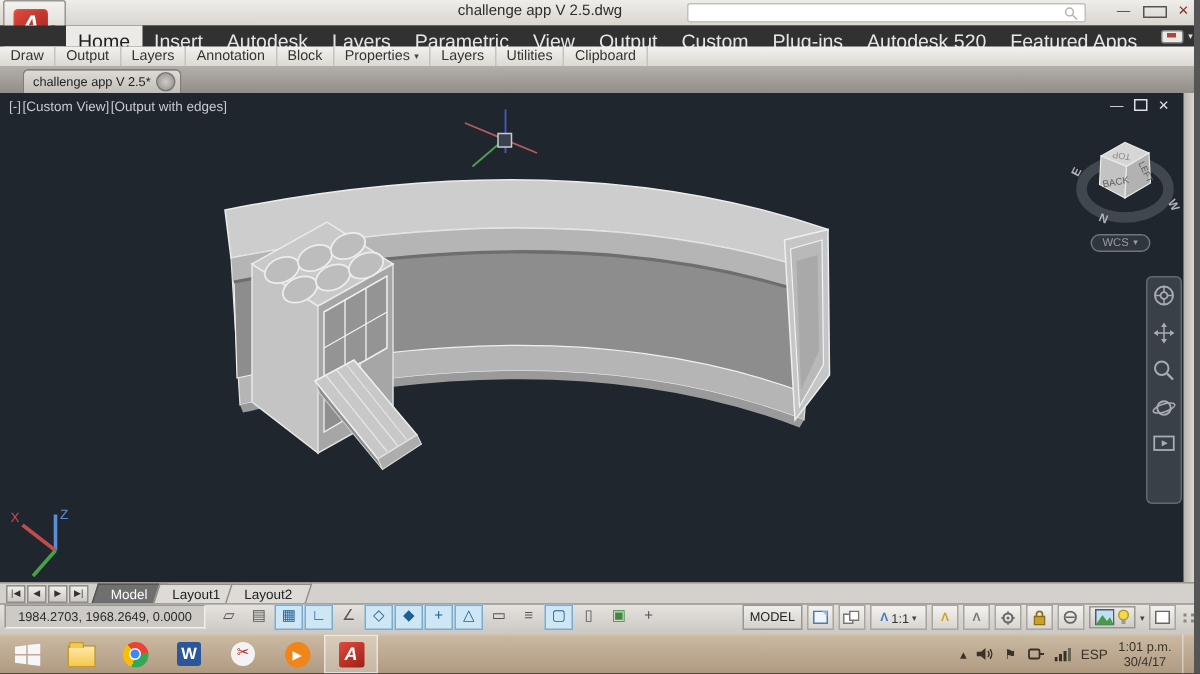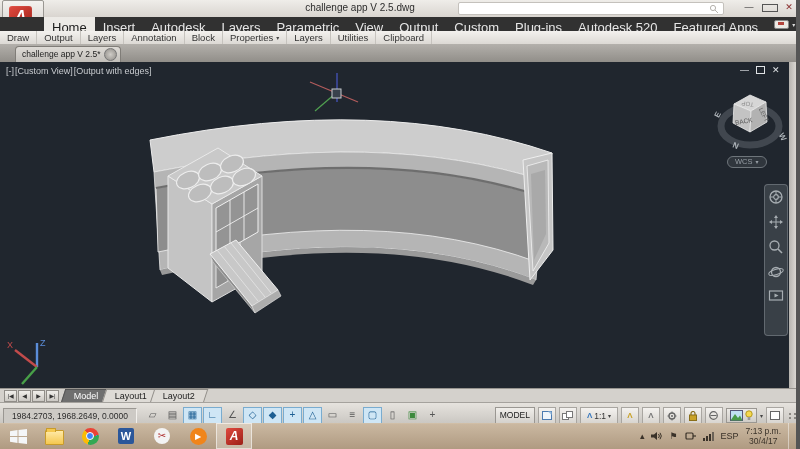--- a/index.html
+++ b/index.html
@@ -43,21 +43,21 @@
   .navbar{left:764px;top:122px;width:24px;height:152px;background:rgba(96,104,110,.40);border:1px solid rgba(150,156,162,.45);border-radius:4px;display:flex;flex-direction:column;align-items:center;padding-top:4px;gap:9px;box-sizing:border-box;}
   .navbar svg{display:block;}
   
   .layoutrow{left:0;top:388px;width:800px;height:14px;background:#d4d1cc;border-top:1px solid #97948f;display:flex;align-items:center;font-size:9px;}
   .lnav{display:flex;gap:1px;margin:0 4px;}
   .lnav span{width:11px;height:10px;background:linear-gradient(#f0eeea,#ccc9c4);border:1px solid #908d88;font-size:6px;line-height:10px;text-align:center;color:#333;}
   .ltab{padding:0 10px;height:13px;line-height:13px;color:#222;transform:skewX(-18deg);border:1px solid #908d88;border-bottom:none;background:#dedbd6;margin-right:-6px;}
   .ltab>span{display:inline-block;transform:skewX(18deg);}
   .ltab.active{background:#6f6f6f;color:#fff;border-color:#555;}
   
-  .statusrow{left:0;top:402px;width:800px;height:21px;background:linear-gradient(#e6e3de,#c9c6c1);border-top:1px solid #a5a29d;display:flex;align-items:flex-end;}
+  .statusrow{left:0;top:402px;width:800px;height:21px;background:linear-gradient(#e6e3de,#c9c6c1);border-top:1px solid #a5a29d;display:flex;align-items:flex-start;}
   .coords{margin-left:3px;width:132px;height:14px;background:#cdcac5;border:1px solid #9a9792;border-right-color:#f2f0ec;border-bottom-color:#f2f0ec;font-size:8.5px;color:#2b2b2b;line-height:14px;text-align:center;}
   .toggles{display:flex;gap:1px;margin-left:6px;}
   .tg{width:17px;height:15px;border:1px solid transparent;font-size:10px;line-height:14px;text-align:center;color:#555;cursor:default;}
   .tg.on{background:#cfe6f5;border-color:#7aaccf;color:#1d5f93;}
   .tg.grn{color:#3c8a3c;}
   .sb-right{margin-left:auto;display:flex;align-items:center;gap:3px;margin-right:3px;font-size:8.5px;color:#333;}
   .sb-btn{height:15px;line-height:15px;padding:0 4px;border:1px solid #9a9792;background:linear-gradient(#f0eeea,#d4d1cc);font-size:8.5px;color:#222;}
   .sb-ico{width:16px;height:15px;border:1px solid #a9a6a1;background:linear-gradient(#f4f2ef,#d8d5d0);display:flex;align-items:center;justify-content:center;}
   .sb-group{display:flex;gap:2px;padding:1px 3px;border:1px solid #9a9792;background:linear-gradient(#eceae6,#cfccc7);}
   .grip{display:grid;grid-template-columns:repeat(2,3px);gap:2px;margin-left:2px;}
@@ -409,20 +409,20 @@
           <line x1="8" y1="5" x2="11" y2="5" stroke="#3a3229" stroke-width="1.2"></line>
         </svg>
       <svg width="11" height="10">
           <rect x="0" y="7" width="2" height="3" fill="#3a3229"></rect>
           <rect x="3" y="5" width="2" height="5" fill="#3a3229"></rect>
           <rect x="6" y="3" width="2" height="7" fill="#3a3229"></rect>
           <rect x="9" y="1" width="2" height="9" fill="#6b6257"></rect>
         </svg>
       <span>ESP</span>
       <div class="clock">
-        <div>7:13 p.m.</div>
+        <div>1:01 p.m.</div>
         <div>30/4/17</div>
       </div>
       <div style="width:5px;height:26px;border-left:1px solid rgba(255,255,255,.45)"></div>
     </div>
   </div>
 
 </div>
 
 </body></html>

